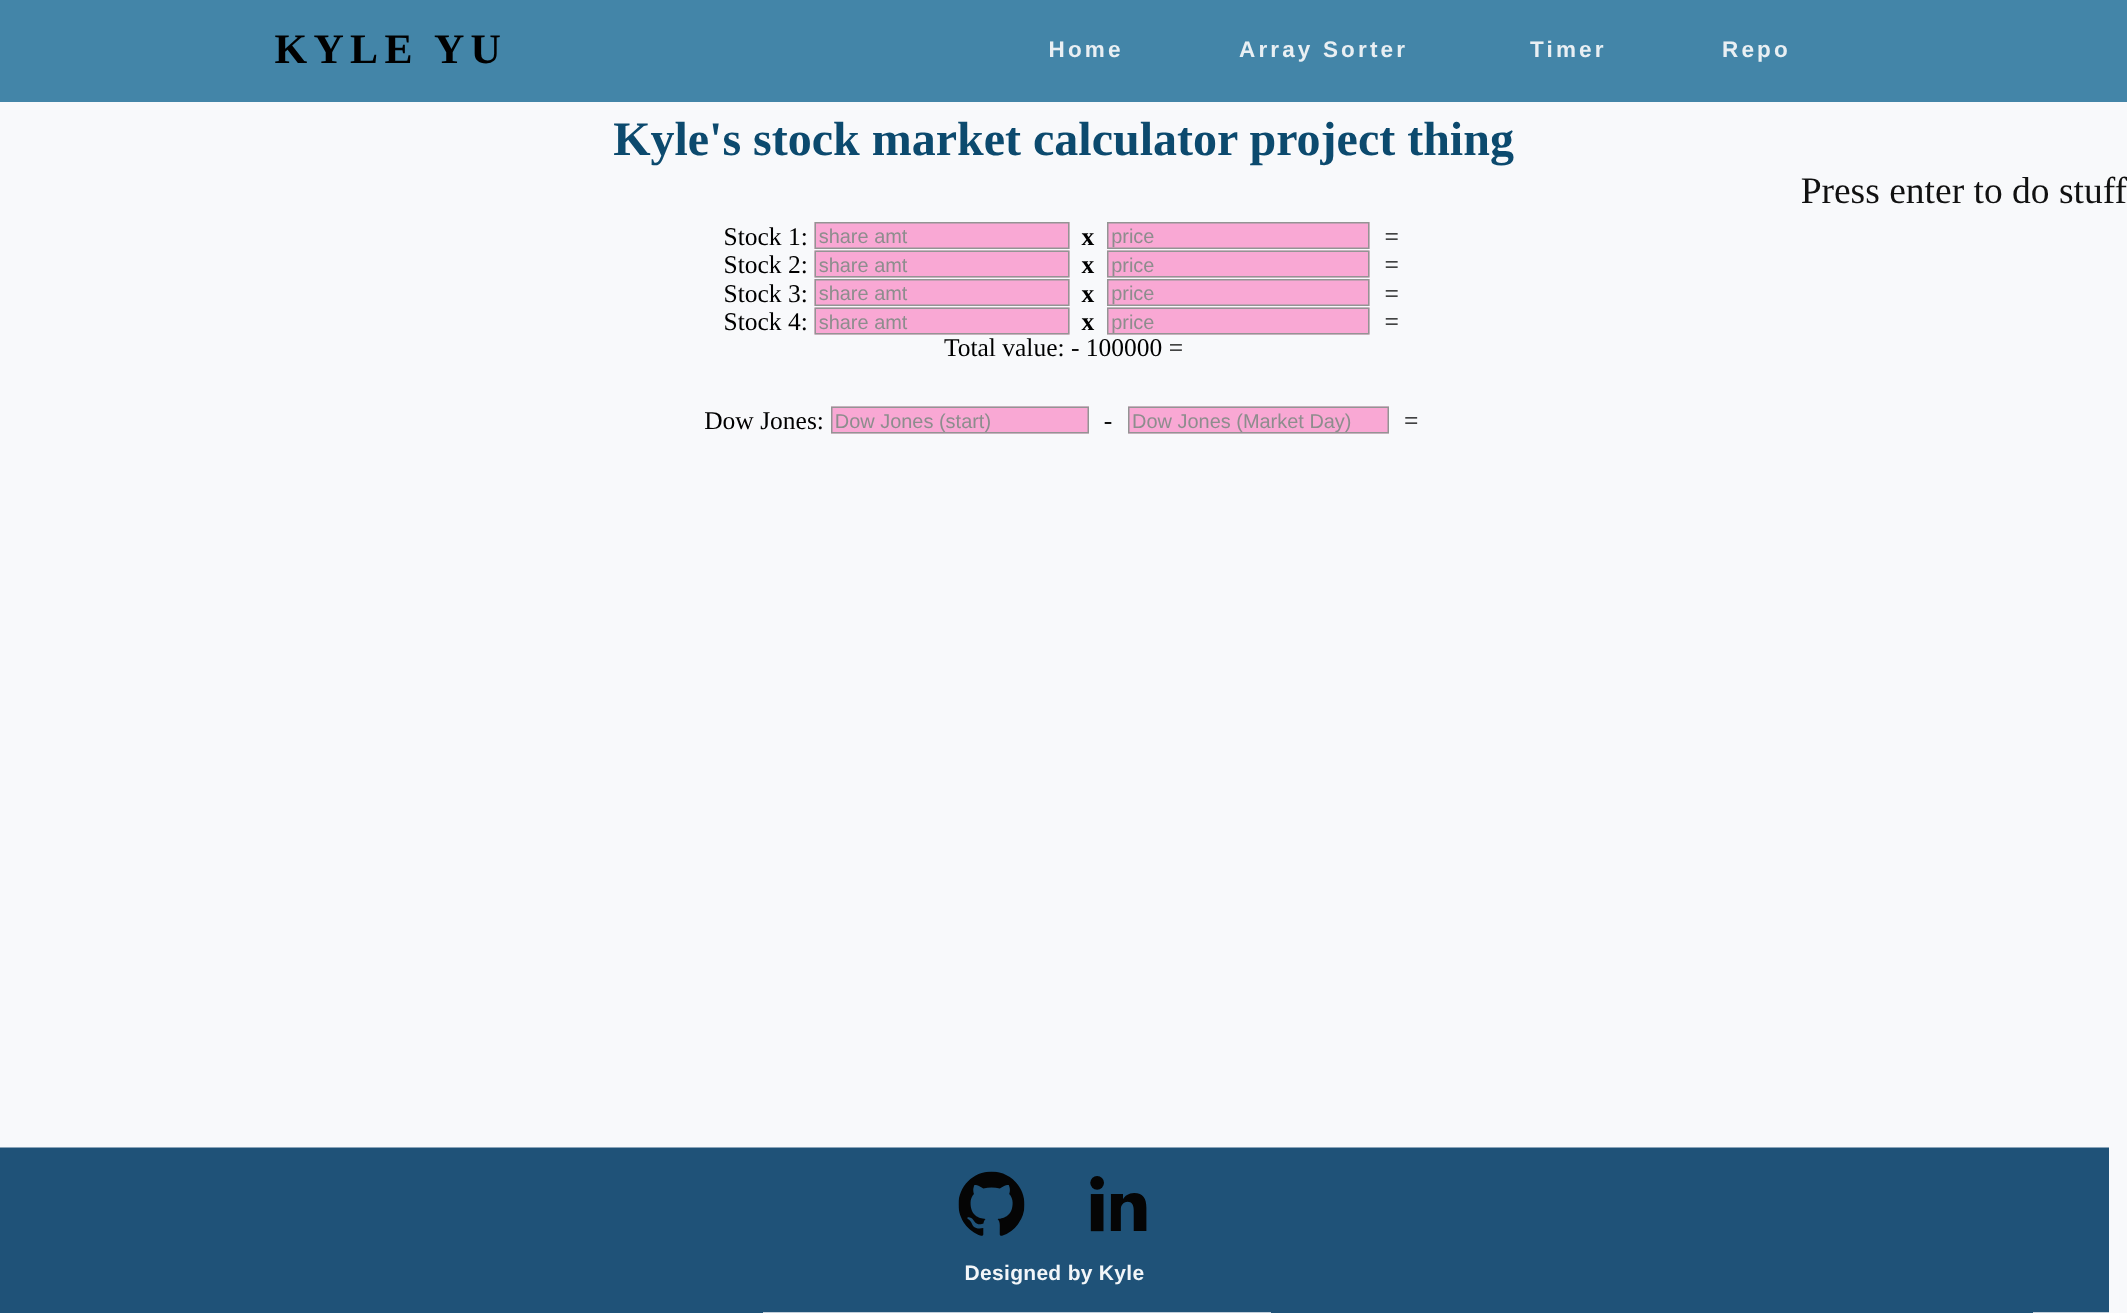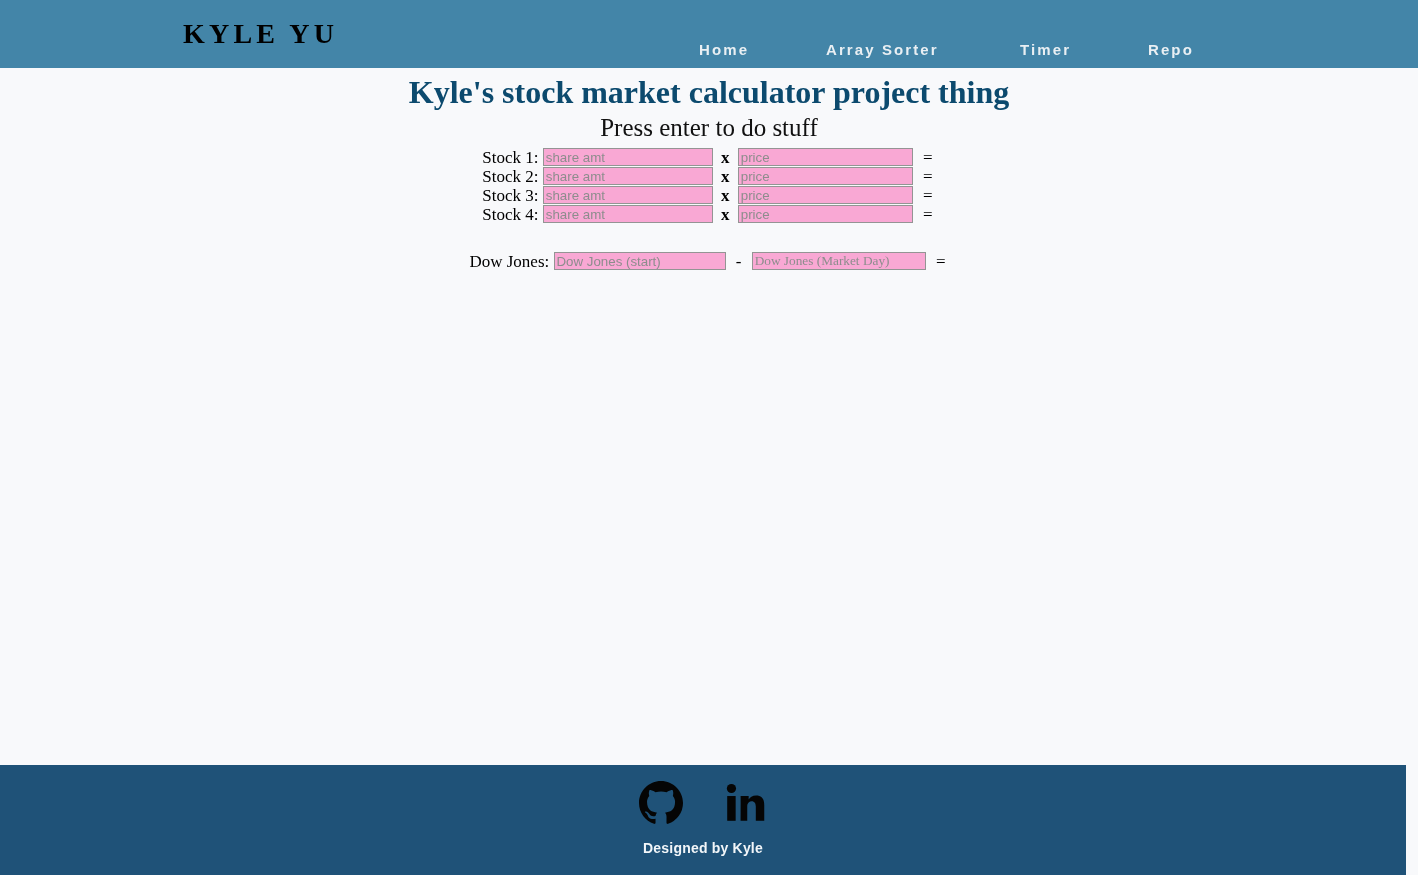--- a/index.html
+++ b/index.html
@@ -48,21 +48,20 @@
     position: absolute;
     top: 0;
     color: #e9eff3;
     font-family: "Liberation Sans", sans-serif;
     font-size: 15px;
     font-weight: bold;
     letter-spacing: 2.1px;
     text-decoration: none;
     white-space: nowrap;
     line-height: 20px;
-    margin-top: 16px;
   }
   .nav-link.n0 { left: 19px; }
   .nav-link.n1 { left: 146px; }
   .nav-link.n2 { left: 340px; }
   .nav-link.n3 { left: 468px; }
 
   
   .main {
     padding-top: 6px;
     text-align: center;
@@ -77,20 +76,21 @@
     letter-spacing: 0px;
   }
   .page-subtitle {
     margin: 0;
     padding-top: 2px;
     font-family: "Liberation Serif", serif;
     font-weight: normal;
     font-size: 25px;
     line-height: 29px;
     color: #111;
+    text-align: right;
   }
 
   
   .calc-block {
     margin-top: 4px;
     font-size: 0;
   }
   .stock-row {
     white-space: nowrap;
     line-height: 19px;
@@ -116,21 +116,21 @@
     line-height: 16px;
     padding: 0 1px 0 2px;
     color: #000;
     outline: none;
     margin: 0;
   }
   .txt-input::placeholder { color: #8d8d8d; opacity: 1; }
   .in-share { width: 170px; }
   .in-price { width: 175px; }
   .in-start { width: 172px; }
-  .in-market { width: 174px; font-family: Liberation Serif, serif; }
+  .in-market { width: 174px; }
   .op {
     display: inline-block;
     vertical-align: middle;
     font-size: 17px;
     font-family: "Liberation Serif", serif;
     padding: 0 3px;
   }
   .op-x { font-weight: bold; padding: 0 4px; }
   .op-eq { padding-left: 6px; }
   .op-minus { padding: 0 6px; }
@@ -229,20 +229,21 @@
     </div>
 
     <div class="stock-row">
       <span class="row-label">Stock 4:</span>
       <input class="txt-input in-share" type="text" placeholder="share amt" style="">
       <span class="op op-x">x</span>
       <input class="txt-input in-price" type="text" placeholder="price" style="">
       <span class="op op-eq">=</span>
     </div>
 
+    <div class="total-line">Total value: - 100000 =</div>
 
     <div class="spacer"></div>
 
     <div class="index-row idx-offset-dj">
       <span class="row-label">Dow Jones:</span>
       <input class="txt-input in-start" type="text" placeholder="Dow Jones (start)" style="">
       <span class="op op-minus">-</span>
       <input class="txt-input in-market" type="text" placeholder="Dow Jones (Market Day)" style="">
       <span class="op op-eq">=</span>
     </div>

